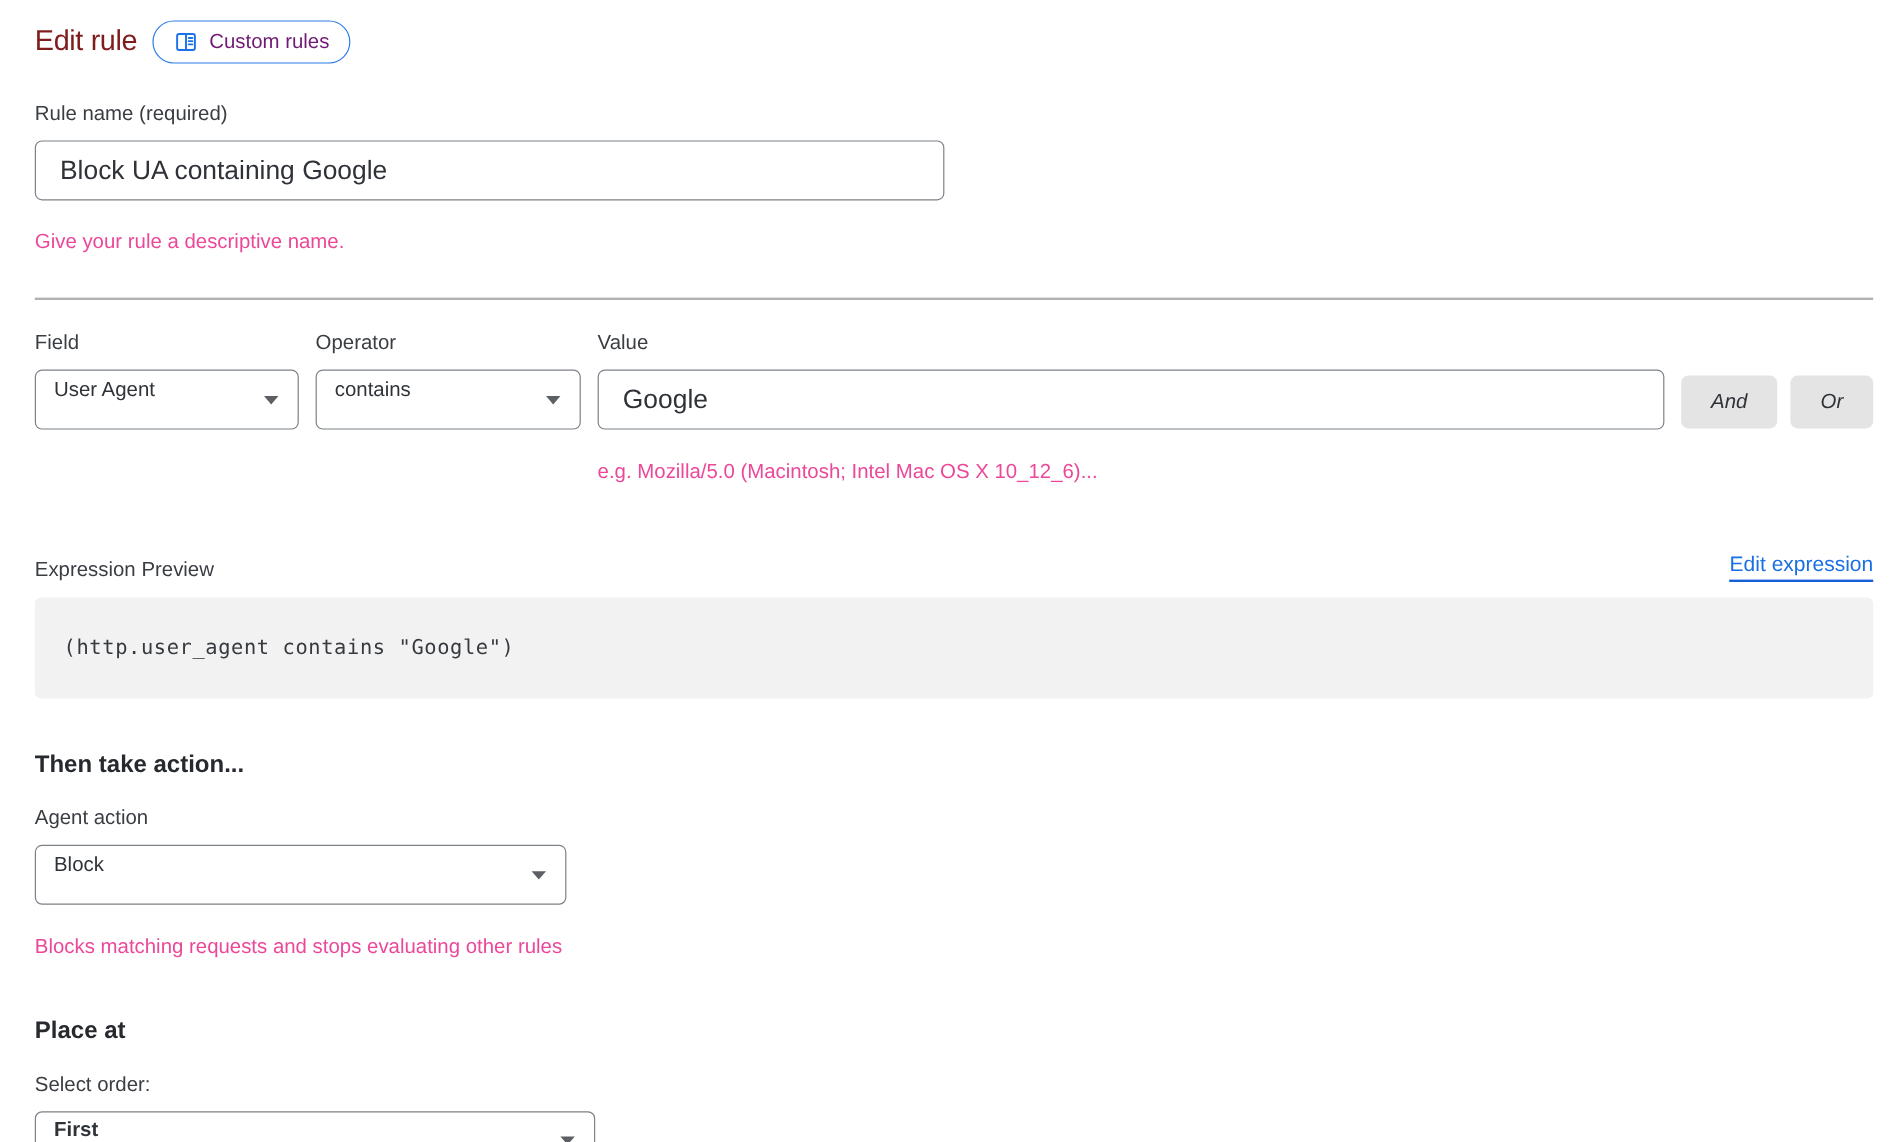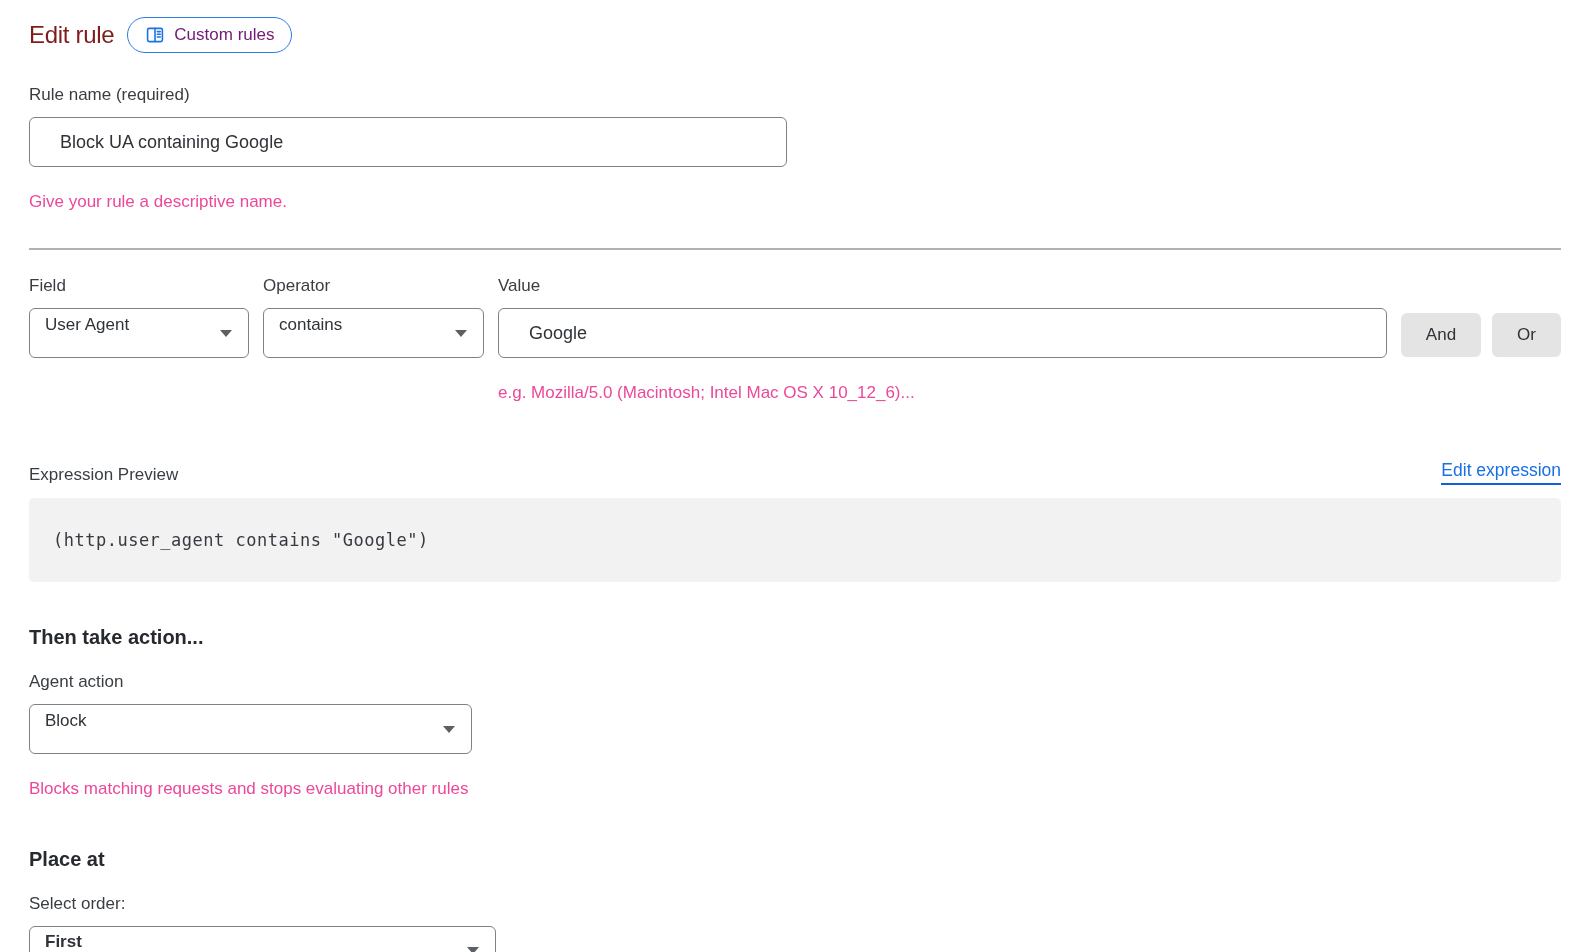--- a/index.html
+++ b/index.html
@@ -26,21 +26,21 @@
     font-family: "Liberation Sans", sans-serif;
   }
   .docs-pill svg { display: block; }
 
   
   .field-label { font-size: 17px; color: #3a3e43; margin-bottom: 12px; display: block; }
   .helper-text { font-size: 17px; color: #ec4899; margin-top: 25px; }
 
   .text-input {
     height: 50px; border: 1px solid #7d8288; border-radius: 6px;
-    font-size: 18px; color: #2f3338; padding: 0 30px; background: #fff;
+    font-size: 22px; color: #2f3338; padding: 0 20px; background: #fff;
     font-family: "Liberation Sans", sans-serif; width: 100%;
     outline: none;
   }
 
   .select-box {
     position: relative; height: 50px; border: 1px solid #7d8288; border-radius: 6px;
     background: #fff; display: flex; align-items: center;
     padding: 0 40px 16px 15px; font-size: 17px; color: #2f3338; cursor: pointer;
   }
   .select-caret {
@@ -59,20 +59,21 @@
   
   .cond-row { display: flex; align-items: flex-start; gap: 14px; }
   .cond-col-field { width: 220px; }
   .cond-col-operator { width: 221px; }
   .cond-col-value { flex: 1; min-width: 0; }
   .logic-buttons { display: flex; gap: 11px; margin-top: 37px; }
   .logic-btn {
     height: 44px; border: none; border-radius: 6px; background: #e4e4e4;
     color: #2f3338; font-size: 17px; cursor: pointer; padding: 0 25px;
     font-family: "Liberation Sans", sans-serif;
+    font-style: italic;
   }
 
   
   .expr-section { margin-top: 57px; }
   .expr-header { display: flex; justify-content: space-between; align-items: flex-end; margin-bottom: 13px; }
   .expr-label { font-size: 17px; color: #3a3e43; }
   .expr-edit-link {
     font-size: 17.5px; color: #1a6fe3; text-decoration: none;
     border-bottom: 2px solid #1560d6; padding-bottom: 2px; cursor: pointer;
   }

